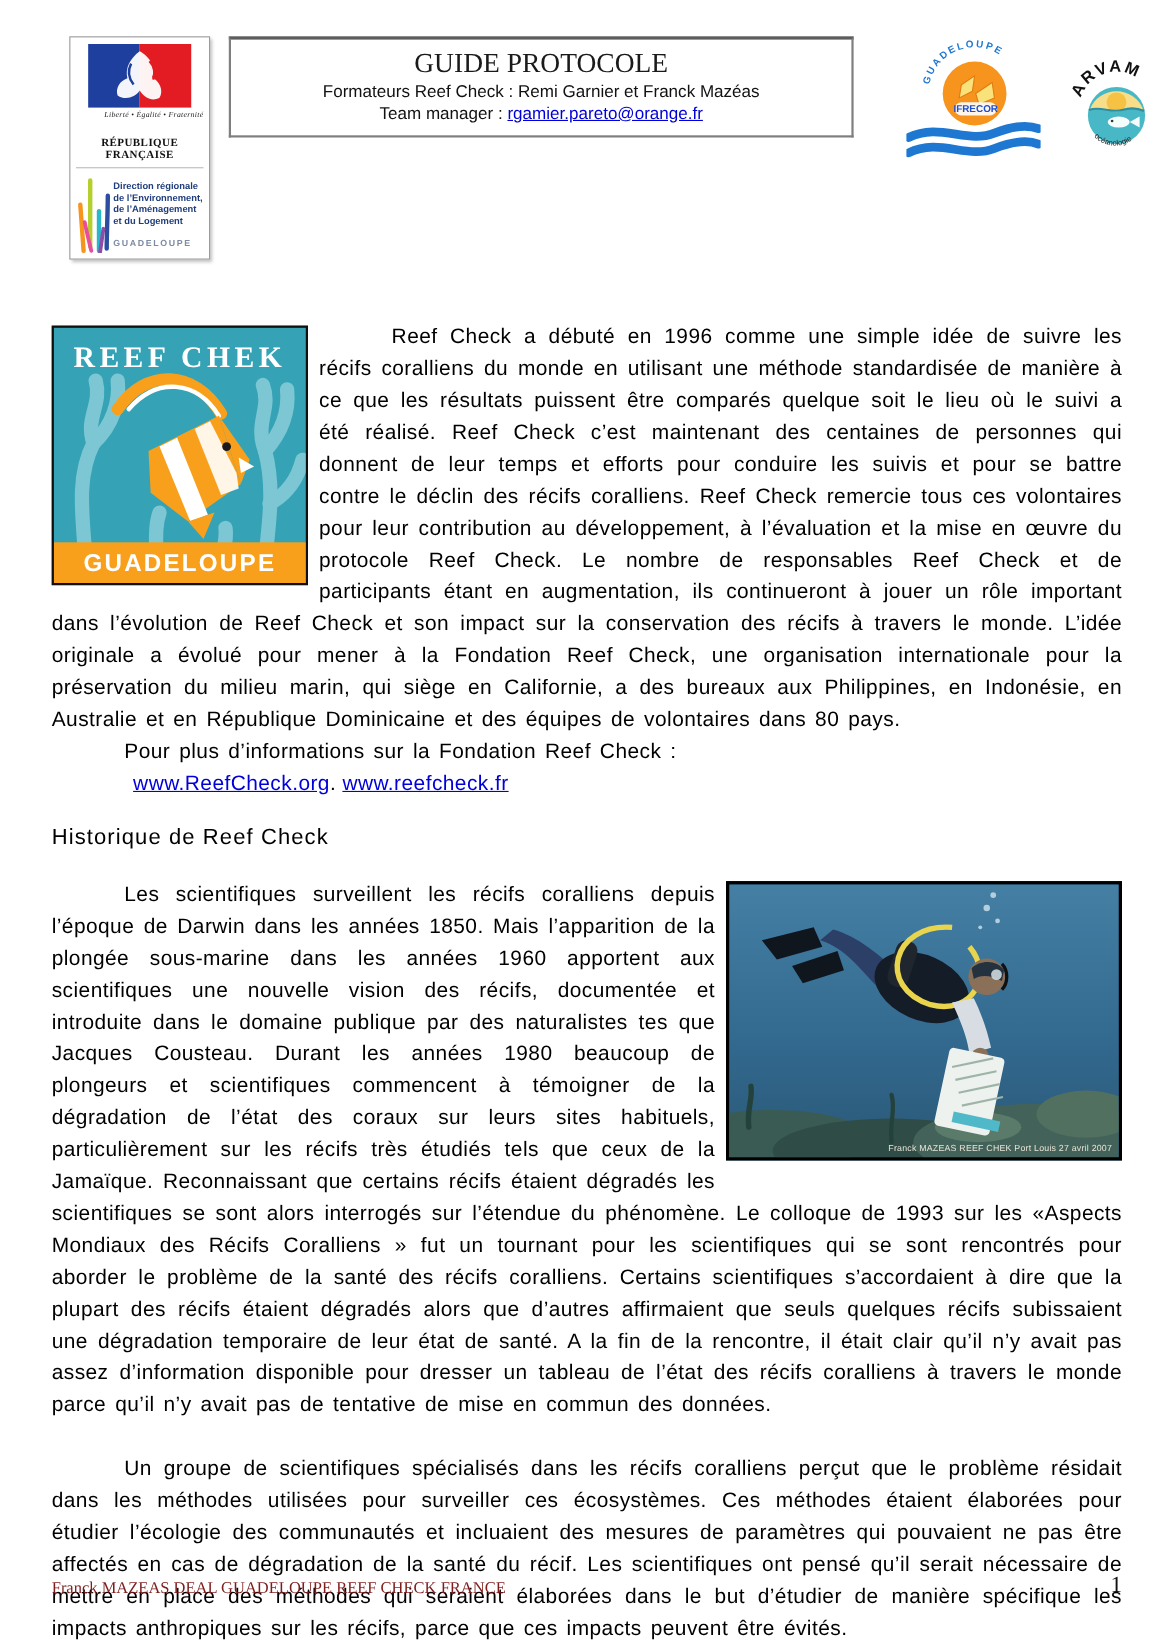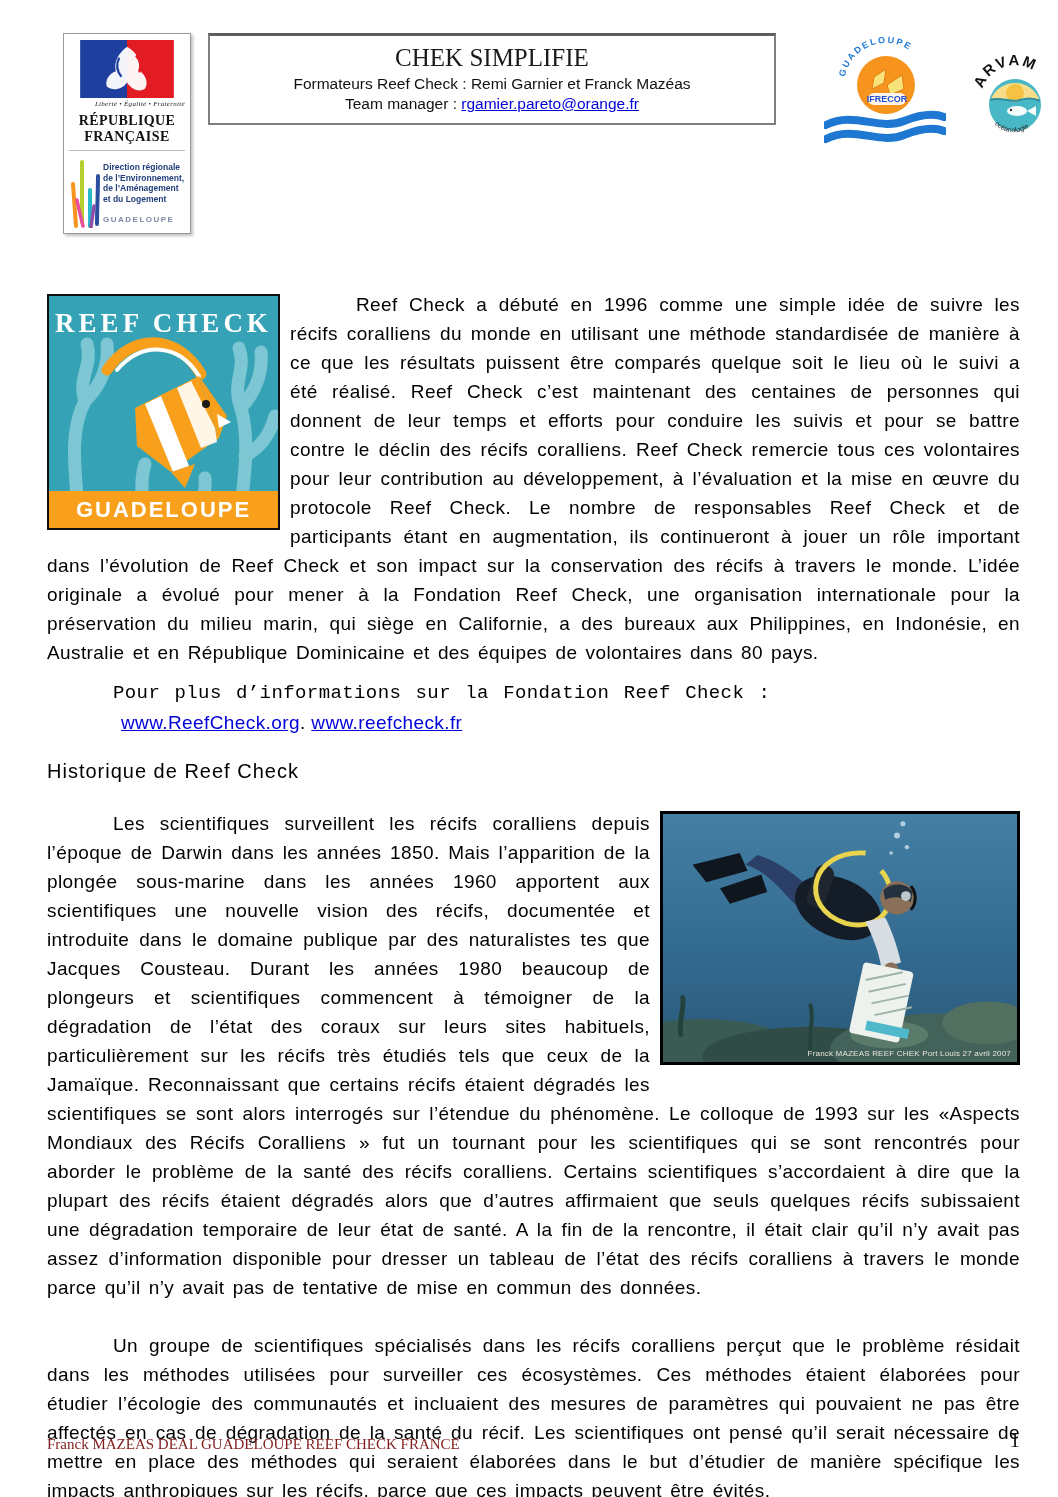--- a/index.html
+++ b/index.html
@@ -11,21 +11,21 @@
   .page { padding:33px 38px 0 47px; }
 
   
   .header-row { display:flex; align-items:flex-start; margin-left:16px; }
   .deal-logo {
     width:128px; min-height:162px; border:1px solid #9a9a9a; background:#fff;
     box-shadow:2px 2px 3px rgba(0,0,0,.25); flex:0 0 auto; padding:6px 5px 5px 5px;
   }
   .marianne { width:100%; height:58px; display:block; }
   .deal-motto { font-family:"Liberation Serif",serif; font-style:italic; font-size:7px; text-align:right; margin-top:2px; color:#222; letter-spacing:.3px;}
-  .deal-rep  { font-family:"Liberation Serif",serif; font-size:14px; text-align:center; font-weight:bold; letter-spacing:.4px; color:#111; margin-top:5px; border-bottom:1px solid #bbb; padding-bottom:5px;}
+  .deal-rep  { font-family:"Liberation Serif",serif; font-size:10px; text-align:center; font-weight:bold; letter-spacing:.4px; color:#111; margin-top:17px; border-bottom:1px solid #bbb; padding-bottom:5px;}
   .deal-bottom { display:flex; margin-top:5px; }
   .deal-strokes { width:34px; height:72px; flex:0 0 auto; }
   .deal-dir { font-size:8.5px; font-weight:bold; color:#1f3d7a; line-height:1.25; padding-top:6px; }
   .deal-region { font-size:8px; font-weight:bold; color:#7d8ba3; letter-spacing:1.5px; margin-top:10px; }
 
   .title-box {
     width:568px; margin-left:17px; flex:0 0 auto;
     border:2px solid #7f7f7f; border-top:3px solid #5d5d5d; background:#fff;
     text-align:center; padding:8px 6px 10px 6px;
   }
@@ -47,21 +47,21 @@
   .reefcheck-logo {
     float:left; width:233px; height:236px; margin:4px 10px 6px 0;
     border:2px solid #101010; background:#35a3b5; position:relative; overflow:hidden;
   }
   .rc-title { position:relative; z-index:3; text-align:center; margin-top:12px;
     color:#fff; font-family:"Liberation Serif",serif; font-weight:bold; font-size:27px; letter-spacing:4px; }
   .rc-art { position:absolute; left:0; top:0; width:100%; height:100%; z-index:1; }
   .rc-band { position:absolute; left:0; bottom:0; width:100%; height:37px; background:#f8a01c;
     z-index:4; text-align:center; color:#fff; font-weight:bold; font-size:22px; letter-spacing:2px; line-height:37px;}
 
-  .moreinfo { margin-top:12px;font-family:Liberation Mono, monospace; }
+  .moreinfo { margin-top:0; }
   .links-line { font-size:19px; line-height:29px; letter-spacing:.4px; padding-left:74px; }
   .links-line .dot { color:#000; }
 
   .section-heading {
     margin-top:23px; font-size:20px; letter-spacing:1px;
     color:#000; font-weight:normal;
   }
 
   .hist-block { margin-top:26px; }
   .diver-photo {
@@ -109,21 +109,21 @@
           <path d="M25 50 C24 57 23 64 22 71" stroke="#8e4ea8" stroke-width="3.5" fill="none" stroke-linecap="round"></path>
         </svg>
         <div>
           <div class="deal-dir">Direction régionale de l’Environnement, de l’Aménagement et du Logement</div>
           <div class="deal-region">GUADELOUPE</div>
         </div>
       </div>
     </div>
 
     <div class="title-box">
-      <div class="title-main">CHEK SIMPLIFIE</div>
+      <div class="title-main">GUIDE PROTOCOLE</div>
       <div class="title-sub">Formateurs Reef Check : Remi Garnier et Franck Mazéas</div>
       <div class="title-sub"><span>Team manager : </span><a href="#" class="link">rgamier.pareto@orange.fr</a></div>
     </div>
 
     <svg class="ifrecor-logo" viewBox="0 0 122 118">
       <defs>
         <path id="ifArc" d="M 20 52 A 42 42 0 0 1 104 52"></path>
       </defs>
       <text font-size="9" font-weight="bold" fill="#1e78d2" letter-spacing="2" font-family="Liberation Sans, sans-serif">
         <textPath href="#ifArc" startOffset="8">GUADELOUPE</textPath>
@@ -178,21 +178,21 @@
           <path d="M150 80 C 130 48 94 44 68 74" stroke="#ffffff" stroke-width="4" fill="none" stroke-linecap="round"></path>
           <path d="M86 112 L150 80 L170 142 L122 176 L88 150 Z" fill="#f8a01c"></path>
           <path d="M96 108 L112 100 L140 170 L124 176 Z" fill="#ffffff"></path>
           <path d="M128 92 L142 85 L166 132 L168 146 L152 152 Z" fill="#ffffff" opacity="0.9"></path>
           <path d="M150 80 L170 142 L178 120 Z" fill="#f8a01c"></path>
           <path d="M122 176 L136 192 L146 168 Z" fill="#f8a01c"></path>
           <circle cx="157" cy="108" r="4" fill="#1b1b1b"></circle>
           <path d="M168 118 L182 126 L170 132 Z" fill="#ffffff"></path>
         </g>
       </svg>
-      <div class="rc-title">REEF CHECK</div>
+      <div class="rc-title">REEF CHEK</div>
       <div class="rc-band">GUADELOUPE</div>
     </div>
 
     <p class="body-text indent">Reef Check a débuté en 1996 comme une simple idée de suivre les récifs coralliens du monde en utilisant une méthode standardisée de manière à ce que les résultats puissent être comparés quelque soit le lieu où le suivi a été réalisé. Reef Check c’est maintenant des centaines de personnes qui donnent de leur temps et efforts pour conduire les suivis et pour se battre contre le déclin des récifs coralliens. Reef Check remercie tous ces volontaires pour leur contribution au développement, à l’évaluation et la mise en œuvre du protocole Reef Check. Le nombre de responsables Reef Check et de participants étant en augmentation, ils continueront à jouer un rôle important dans l’évolution de Reef Check et son impact sur la conservation des récifs à travers le monde. L’idée originale a évolué pour mener à la Fondation Reef Check, une organisation internationale pour la préservation du milieu marin, qui siège en Californie, a des bureaux aux Philippines, en Indonésie, en Australie et en République Dominicaine et des équipes de volontaires dans 80 pays.</p>
     <p class="body-text indent moreinfo">Pour plus d’informations sur la Fondation Reef Check :</p>
     <div class="links-line">
       <a href="#" class="link">www.ReefCheck.org</a><span class="dot">. </span><a href="#" class="link">www.reefcheck.fr</a>
     </div>
   </div>
 

